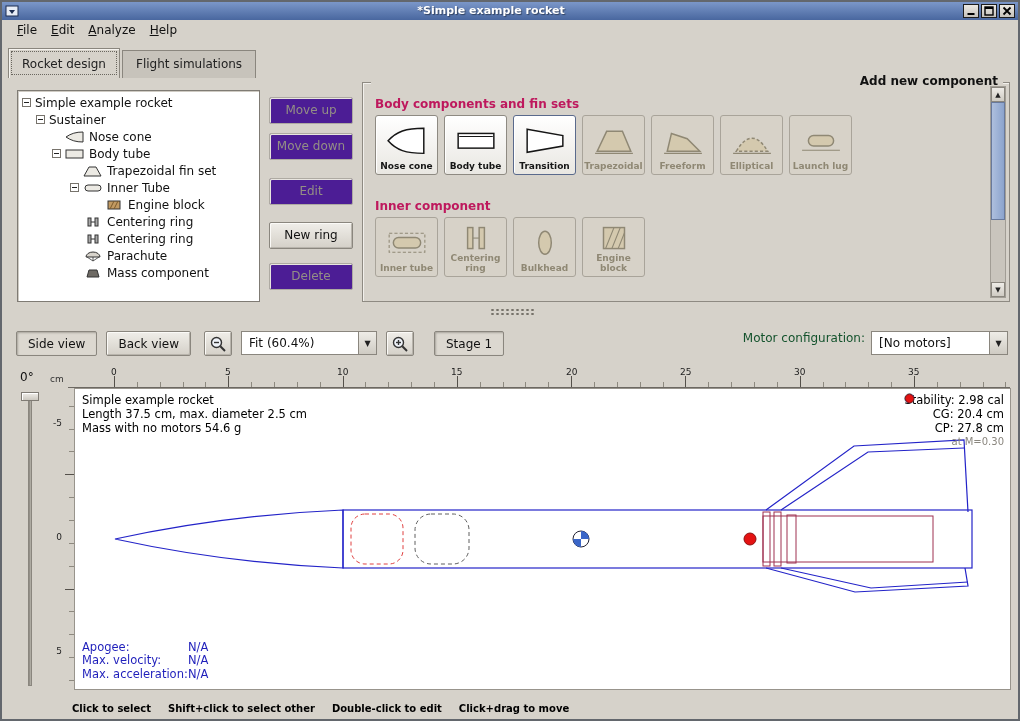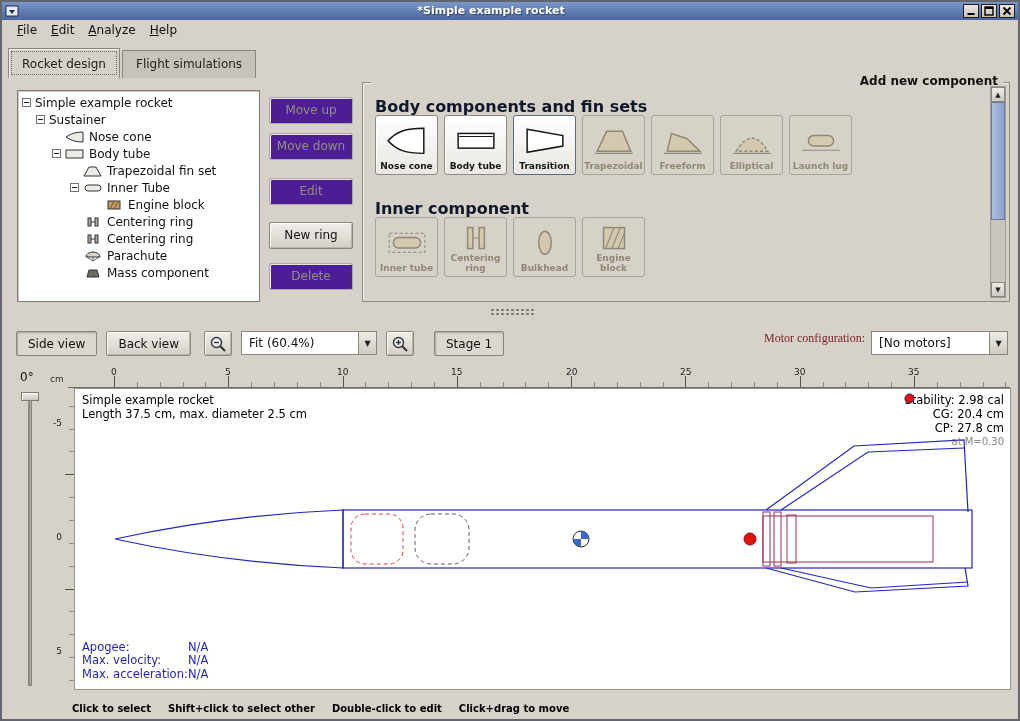--- a/index.html
+++ b/index.html
@@ -35,21 +35,21 @@
   
   .abtn{position:absolute;left:267px;width:84px;height:27px;font-size:12px;text-align:center;
         background:linear-gradient(#f0eee9,#d4d0c8);border:1px solid #8a867e;
         box-shadow:inset 1px 1px 0 #fbfaf7,inset -1px -1px 0 #b8b4ac;color:#111;border-radius:2px;}
   .abtn.dis{color:#948f85;background:#4c1d95;border-color:#aeaaa2;box-shadow:inset 1px 1px 0 #e8e5df;}
   .abtn>span{line-height:25px;}
 
   
   .group{position:absolute;left:360px;top:80px;width:648px;height:220px;border:1px solid #8e8a82;box-shadow:inset 1px 1px 0 #f2f0ec;}
   .group .legend{position:absolute;left:8px;top:-9px;background:#d6d2ca;padding:0 5px;font-weight:bold;font-size:12px;color:#111;}
-  .seclabel{position:absolute;left:12px;font-weight:bold;font-size:16px;color:#0f172a;text-align:right;}
+  .seclabel{position:absolute;left:12px;font-weight:bold;font-size:12px;color:#be185d;text-align:right;}
   .comprow{position:absolute;left:12px;display:flex;gap:6px;}
   .comp-btn{width:63px;height:60px;display:flex;flex-direction:column;align-items:center;justify-content:flex-end;
             background:linear-gradient(#ffffff,#e9e7e2);border:1px solid #8e8a82;border-radius:3px;
             box-shadow:inset 1px 1px 0 #fff;color:#161616;}
   .comp-btn .cicon{flex:1 1 auto;width:42px;margin-top:4px;}
   .comp-btn .clabel{font-size:9px;line-height:1.05;text-align:center;padding:0 1px 3px;font-weight:bold;}
   .comp-btn.dis{background:#d7d2c8;border-color:#a9a49a;box-shadow:none;color:#8f8874;}
   .comp-btn .shape{fill:#fff;stroke:currentColor;stroke-width:1.4;}
   .comp-btn.dis .shape{fill:#d4c9ae;}
   .comp-btn .hatch{stroke:currentColor;stroke-width:1;fill:none;}
@@ -69,21 +69,21 @@
   
   .toolbar{position:absolute;left:8px;top:329px;right:10px;height:27px;display:flex;align-items:flex-start;}
   .tbtn{height:25px;padding:0 11px;font-size:12px;display:flex;align-items:center;border-radius:2px;
         background:linear-gradient(#f0eee9,#d4d0c8);border:1px solid #8a867e;
         box-shadow:inset 1px 1px 0 #fbfaf7,inset -1px -1px 0 #b8b4ac;color:#111;}
   .tbtn.pressed{background:#dcd8d0;box-shadow:inset 1px 1px 2px #a8a49c;}
   .tbtn.icon{padding:0 4px;}
   .combo{height:24px;display:flex;align-items:stretch;border:1px solid #8a867e;background:#fff;}
   .combo .val{padding:4px 7px 0;font-size:12px;color:#111;flex:1;white-space:nowrap;overflow:hidden;}
   .combo .arr{width:18px;background:linear-gradient(#eeece7,#cfcbc3);border-left:1px solid #8a867e;display:flex;align-items:center;justify-content:center;font-size:8px;color:#222;}
-  .tlabel{font-size:12px;color:#7f1d1d;font-family:Liberation Serif, serif;}
+  .tlabel{font-size:12px;color:#14532d;}
 
   
   .viewpanel{position:absolute;left:6px;top:362px;width:1007px;height:332px;}
   .rot{position:absolute;left:12px;top:6px;font-size:12px;color:#111;}
   .slider-track{position:absolute;left:20px;top:30px;width:4px;height:292px;background:#b2aea6;border:1px solid #8a867e;box-shadow:inset 1px 1px 1px #908c84;}
   .slider-handle{position:absolute;left:13px;top:28px;width:18px;height:9px;background:linear-gradient(#f0eee9,#ccc8c0);border:1px solid #7f7b74;box-shadow:inset 1px 1px 0 #fff;}
   .unit{position:absolute;left:42px;top:10px;font-size:9px;color:#333;}
   .hruler{position:absolute;left:60px;top:2px;width:942px;height:22px;border-bottom:1px solid #6c6862;
       background-image:repeating-linear-gradient(90deg,#54504a 0 1px,transparent 1px 114.285px),
                        repeating-linear-gradient(90deg,#8d897f 0 1px,transparent 1px 22.857px);
@@ -423,20 +423,21 @@
           <path d="M506,150 L506,142 A8,8 0 0 1 514,150 Z" fill="#3a66c8"></path>
           <path d="M506,150 L506,158 A8,8 0 0 1 498,150 Z" fill="#3a66c8"></path>
         </g>
 
         <circle cx="675" cy="150" r="6" fill="#e41212" stroke="#8d0f0f"></circle>
       </svg>
 
       <div class="info">
         <div>Simple example rocket</div>
         <div>Length 37.5 cm, max. diameter 2.5 cm</div>
+        <div>Mass with no motors 54.6 g</div>
       </div>
 
       <div class="legend">
         <div class="row">
             <span>Stability: 2.98 cal</span>
           </div>
         <div class="row">
           <svg width="11" height="11" viewBox="0 0 12 12">
               <circle cx="6" cy="6" r="5" fill="#fff" stroke="#223"></circle>
               <path d="M6,6 L6,1 A5,5 0 0 1 11,6 Z" fill="#3a66c8"></path>

